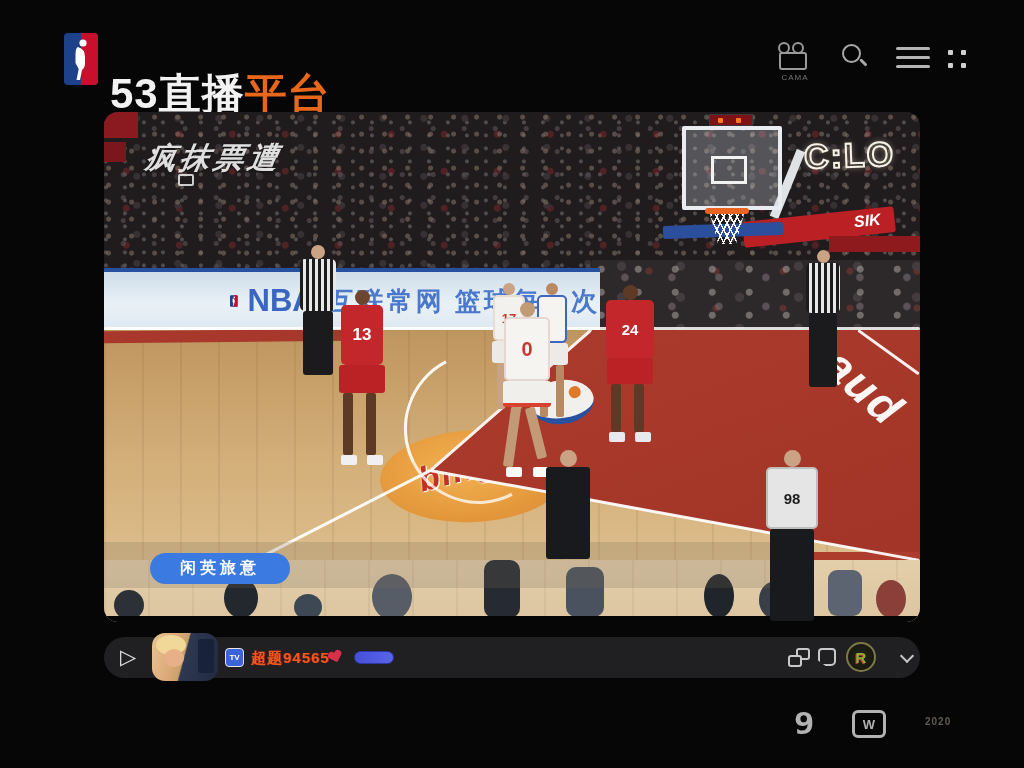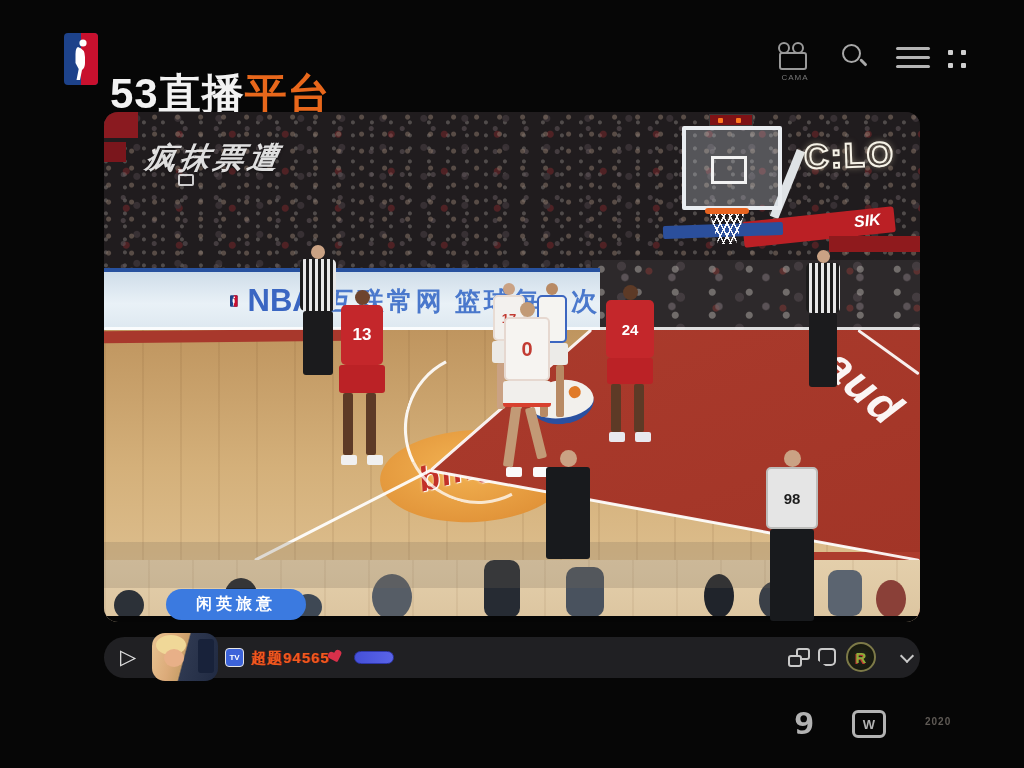--- a/index.html
+++ b/index.html
@@ -131,23 +131,23 @@
     letter-spacing:4px; text-shadow:0 1px 3px rgba(0,0,0,.45); }
   #wm-badge { position:absolute; left:74px; top:62px; width:16px; height:12px;
     border:2.5px solid rgba(250,250,250,.8); border-radius:2px; }
   #bubble-logo { position:absolute; left:700px; top:24px; font-size:34px; font-weight:900;
     letter-spacing:2px; color:rgba(30,25,20,.25); transform:rotate(-2deg);
     -webkit-text-stroke:2px rgba(255,252,240,.95);
     text-shadow:0 0 7px rgba(255,240,200,.5); }
 
   #caption-band { position:absolute; left:0; top:430px; width:700px; height:46px;
     background:rgba(120,104,88,.22); }
-  #caption-badge { position:absolute; left:62px; top:441px; width:140px; height:31px;
+  #caption-badge { position:absolute; left:46px; top:441px; width:140px; height:31px;
     border-radius:16px; background:#3b7ae0; color:#fff; font-size:16px; font-weight:600;
-    letter-spacing:4px; display:flex; align-items:center; justify-content:center;margin-top:36px; }
+    letter-spacing:4px; display:flex; align-items:center; justify-content:center; }
   #caption-text { position:absolute; left:198px; top:446px; font-size:17px; letter-spacing:1px;
     color:rgba(248,246,242,.92); text-shadow:0 1px 2px rgba(60,50,40,.55); white-space:nowrap; }
 
   
   #pale-floor { position:absolute; left:0; top:448px; width:816px; height:62px;
     background:linear-gradient(180deg,#e4cfab,#dcc5a0);
   }
   #pale-floor .planks { position:absolute; inset:0;
     background:repeating-linear-gradient(90deg, rgba(110,72,36,.08) 0 2px, transparent 2px 44px); }
   .head { position:absolute; border-radius:50%; }

